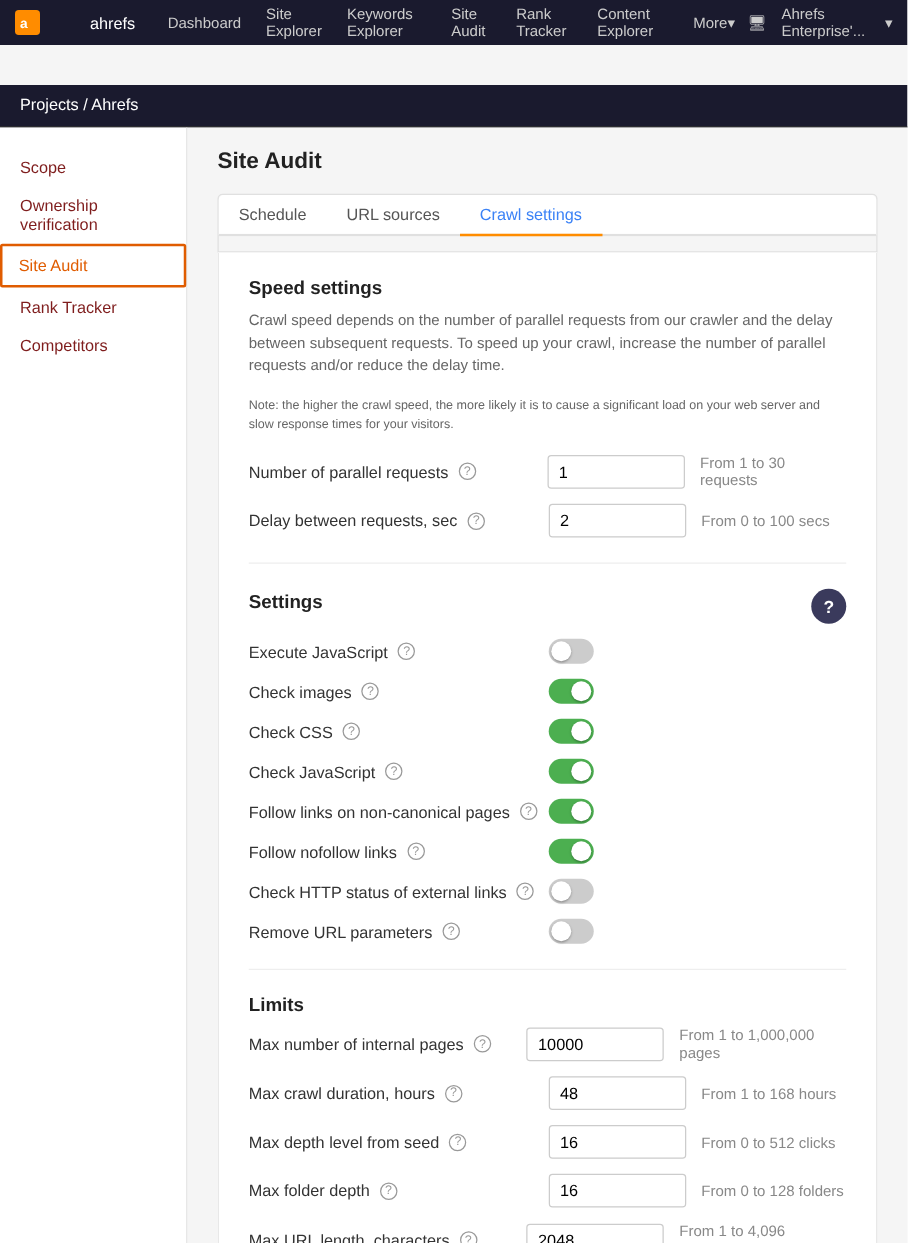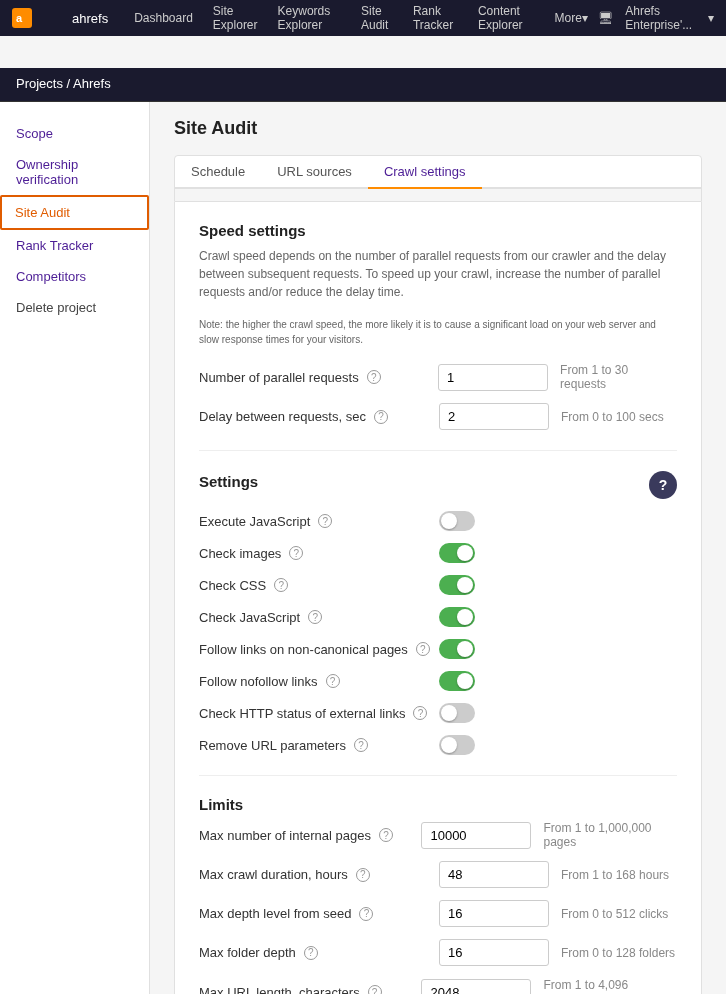--- a/index.html
+++ b/index.html
@@ -61,21 +61,21 @@
     
     .sidebar {
       width: 150px;
       background: #fff;
       border-right: 1px solid #e0e0e0;
       padding-top: 16px;
     }
     .sidebar-item {
       padding: 8px 16px;
       font-size: 13px;
-      color: #4c1d95;
+      color: #7f1d1d;
       cursor: pointer;
       display: block;
     }
     .sidebar-item.active {
       background: #fff3f0;
       color: #e05c00;
       border-left: 3px solid #e05c00;
       padding-left: 13px;
     }
     .sidebar-item.highlight {
@@ -99,21 +99,21 @@
     
     .tabs { display: flex; border-bottom: 2px solid #e0e0e0; margin-bottom: 12px; }
     .tab {
       padding: 8px 16px;
       font-size: 13px;
       color: #555;
       cursor: pointer;
       border-bottom: 2px solid transparent;
       margin-bottom: -2px;
     }
-    .tab.active { color: #4c1d95; border-bottom: 2px solid #ff8c00; font-weight: 500; }
+    .tab.active { color: #3b82f6; border-bottom: 2px solid #ff8c00; font-weight: 500; }
 
     
     .section-title { font-size: 15px; font-weight: 600; margin-bottom: 8px; color: #222; }
     .section-desc { font-size: 12px; color: #666; line-height: 1.5; margin-bottom: 16px; }
     .section-note { font-size: 10px; color: #666; line-height: 1.5; margin-bottom: 16px; }
 
     
     .setting-row {
       display: flex;
       align-items: center;
@@ -250,21 +250,20 @@
 
 <div class="layout">
 
   <aside class="sidebar">
     <a class="sidebar-item">Scope</a>
     <a class="sidebar-item">Ownership verification</a>
     <a class="sidebar-item highlight active">Site Audit</a>
     <a class="sidebar-item">Rank Tracker</a>
     <a class="sidebar-item">Competitors</a>
     <div class="sidebar-divider"></div>
-    <a class="sidebar-delete">Delete project</a>
   </aside>
 
   <main class="main">
 
     <h1 class="page-title">Site Audit</h1>
 
     <div class="tabs-wrapper">
       <div class="tabs">
         <div class="tab">Schedule</div>
         <div class="tab">URL sources</div>

